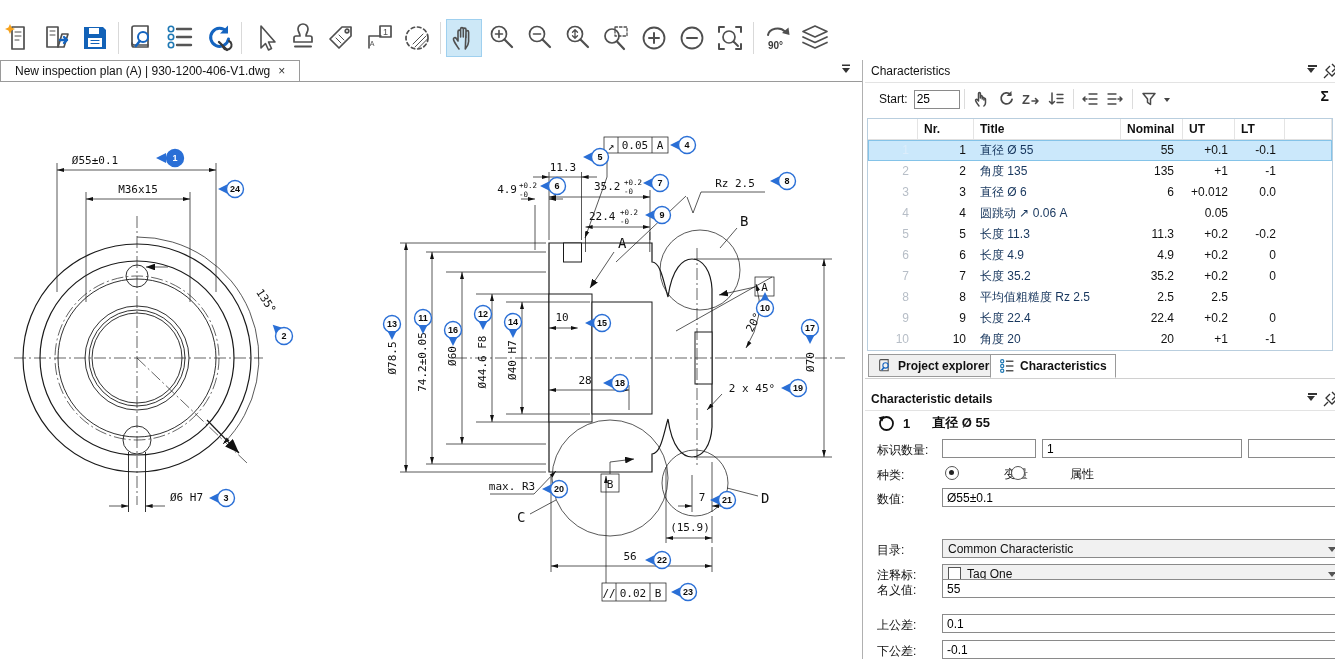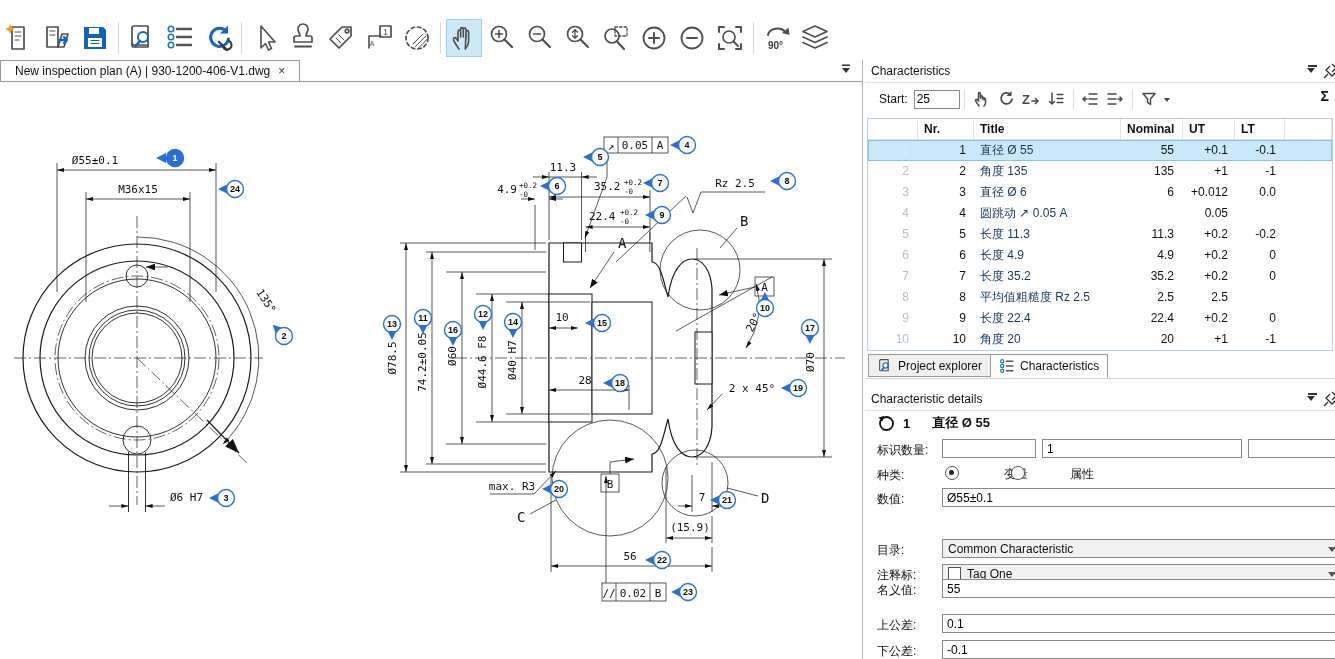--- a/index.html
+++ b/index.html
@@ -49,27 +49,27 @@
   .c1{width:56px;text-align:right;padding-right:8px;box-sizing:border-box;}
   .c2{width:147px;padding-left:6px;box-sizing:border-box;color:#17365d;white-space:nowrap;overflow:hidden;}
   .c3{width:62px;text-align:right;padding-right:9px;box-sizing:border-box;}
   .c4{width:52px;text-align:right;padding-right:7px;box-sizing:border-box;}
   .c5{width:50px;text-align:right;padding-right:9px;box-sizing:border-box;}
   .c6{flex:1;}
   .thr .c1,.thr .c2,.thr .c3,.thr .c4,.thr .c5{text-align:left;padding-left:6px;padding-right:0;color:#111;}
   .trow.sel{background:#cbe8fb;box-shadow:inset 0 0 0 1px #84c3e8;}
   .trow.sel .c0{color:#dcedfb;}
   
-  .tabstrip{position:absolute;left:0;top:293px;width:470px;height:25px;border-bottom:1px solid #d0d0d0;}
+  .tabstrip{position:absolute;left:0;top:293px;width:470px;height:25px;border-bottom:1px solid #d0d0d0;font-weight:bold;}
   .ptab{position:absolute;top:1px;height:23px;border:1px solid #9a9a9a;display:flex;align-items:center;gap:5px;
         padding:0 8px;background:#f0f0f0;box-sizing:border-box;}
   .ptab.on{background:#fff;height:24px;border-bottom:1px solid #fff;z-index:2;}
   .ptab svg{flex:0 0 auto;}
   
-  .dhead-wrap{top:328px;}
+  .dhead-wrap{top:328px;font-weight:bold;}
   .dtitle{position:absolute;left:12px;top:353px;height:20px;display:flex;align-items:center;gap:8px;font-weight:bold;font-size:13px;}
   .dtitle .nr{margin-right:14px;}
   .frow{position:absolute;left:0;width:470px;height:20px;}
   .frow label{position:absolute;left:12px;top:3px;}
   .frow input,.frow .select{position:absolute;height:19px;border:1px solid #8a8a8a;font-size:12px;box-sizing:border-box;
         font-family:"Liberation Sans","DejaVu Sans",sans-serif;}
   .frow input{padding:0 4px;}
   .frow .select{background:#f1f1f1;display:flex;align-items:center;padding-left:5px;}
   .select .chev{position:absolute;right:6px;top:7px;width:0;height:0;border:4px solid transparent;border-top:5px solid #555;}
   .cb{display:inline-block;width:11px;height:11px;border:1px solid #555;background:#fff;margin-right:6px;}
@@ -681,21 +681,21 @@
           <div class="c1">3</div>
           <div class="c2">直径 Ø 6</div>
           <div class="c3">6</div>
           <div class="c4">+0.012</div>
           <div class="c5">0.0</div>
           <div class="c6"></div>
         </div>
       <div class="trow">
           <div class="c0">4</div>
           <div class="c1">4</div>
-          <div class="c2">圆跳动 ↗ 0.05 A</div>
+          <div class="c2">圆跳动 ↗ 0.06 A</div>
           <div class="c3"></div>
           <div class="c4">0.05</div>
           <div class="c5"></div>
           <div class="c6"></div>
         </div>
       <div class="trow">
           <div class="c0">5</div>
           <div class="c1">5</div>
           <div class="c2">长度 11.3</div>
           <div class="c3">11.3</div>

